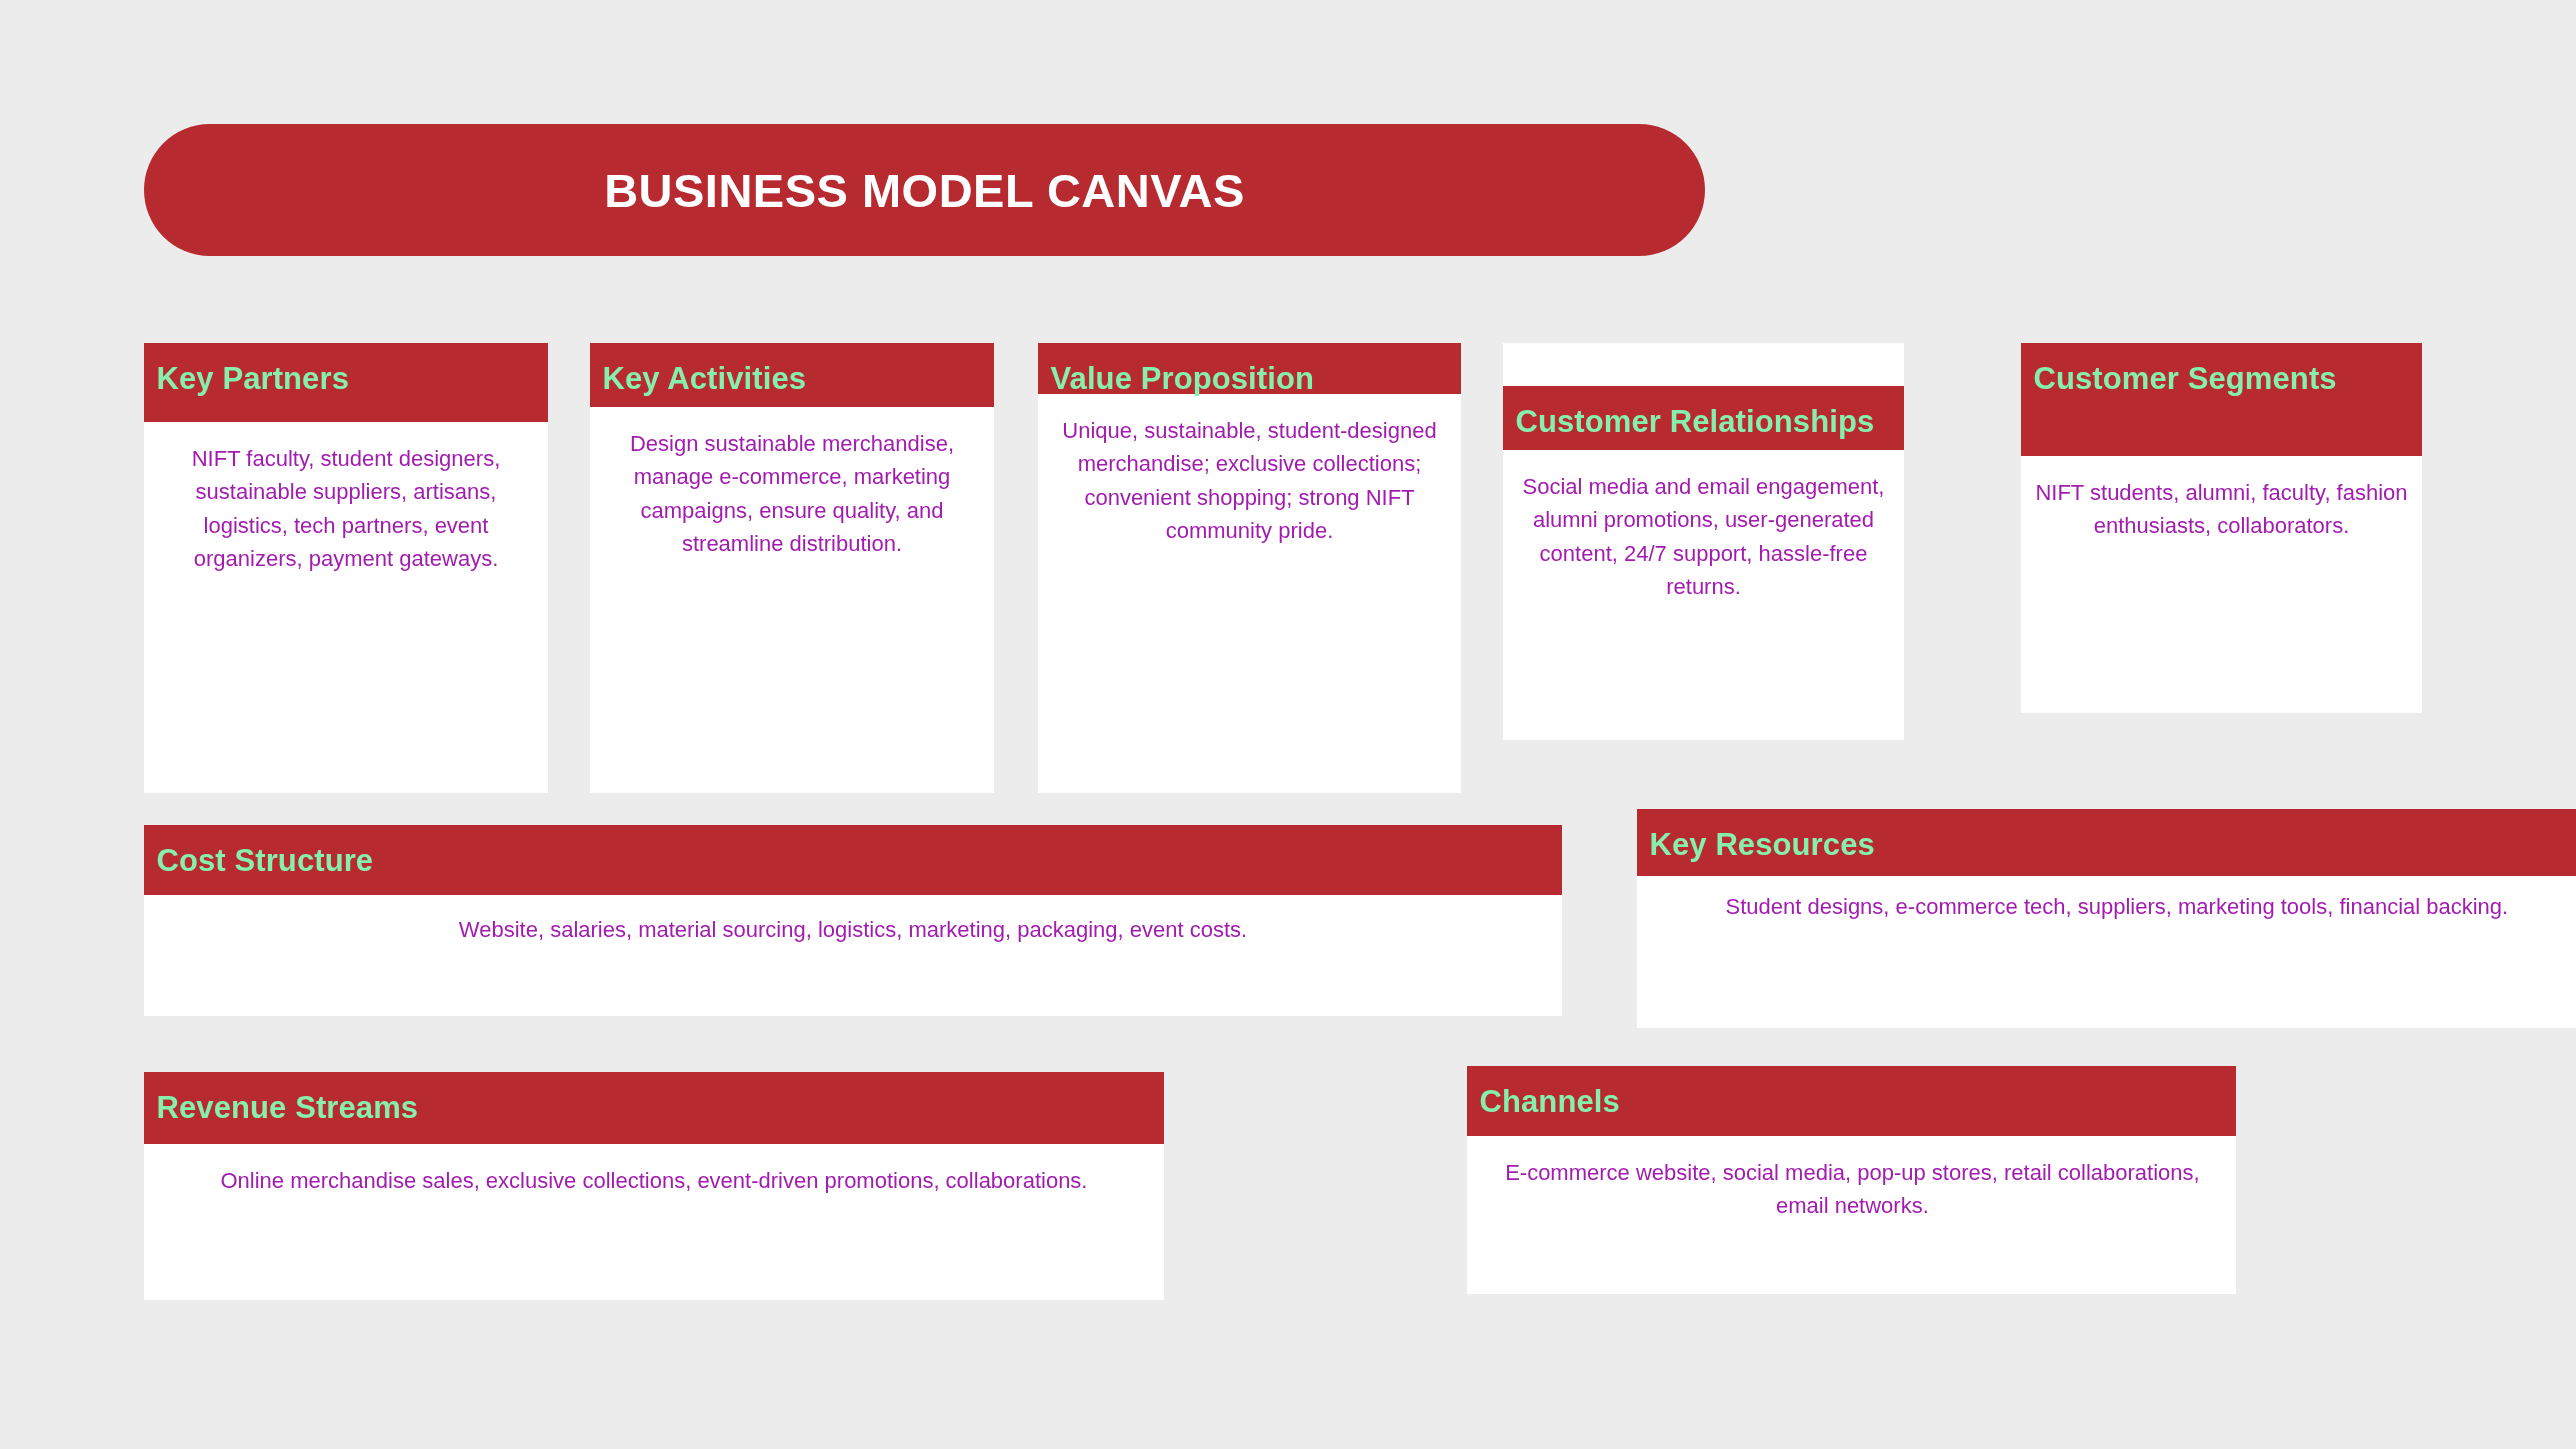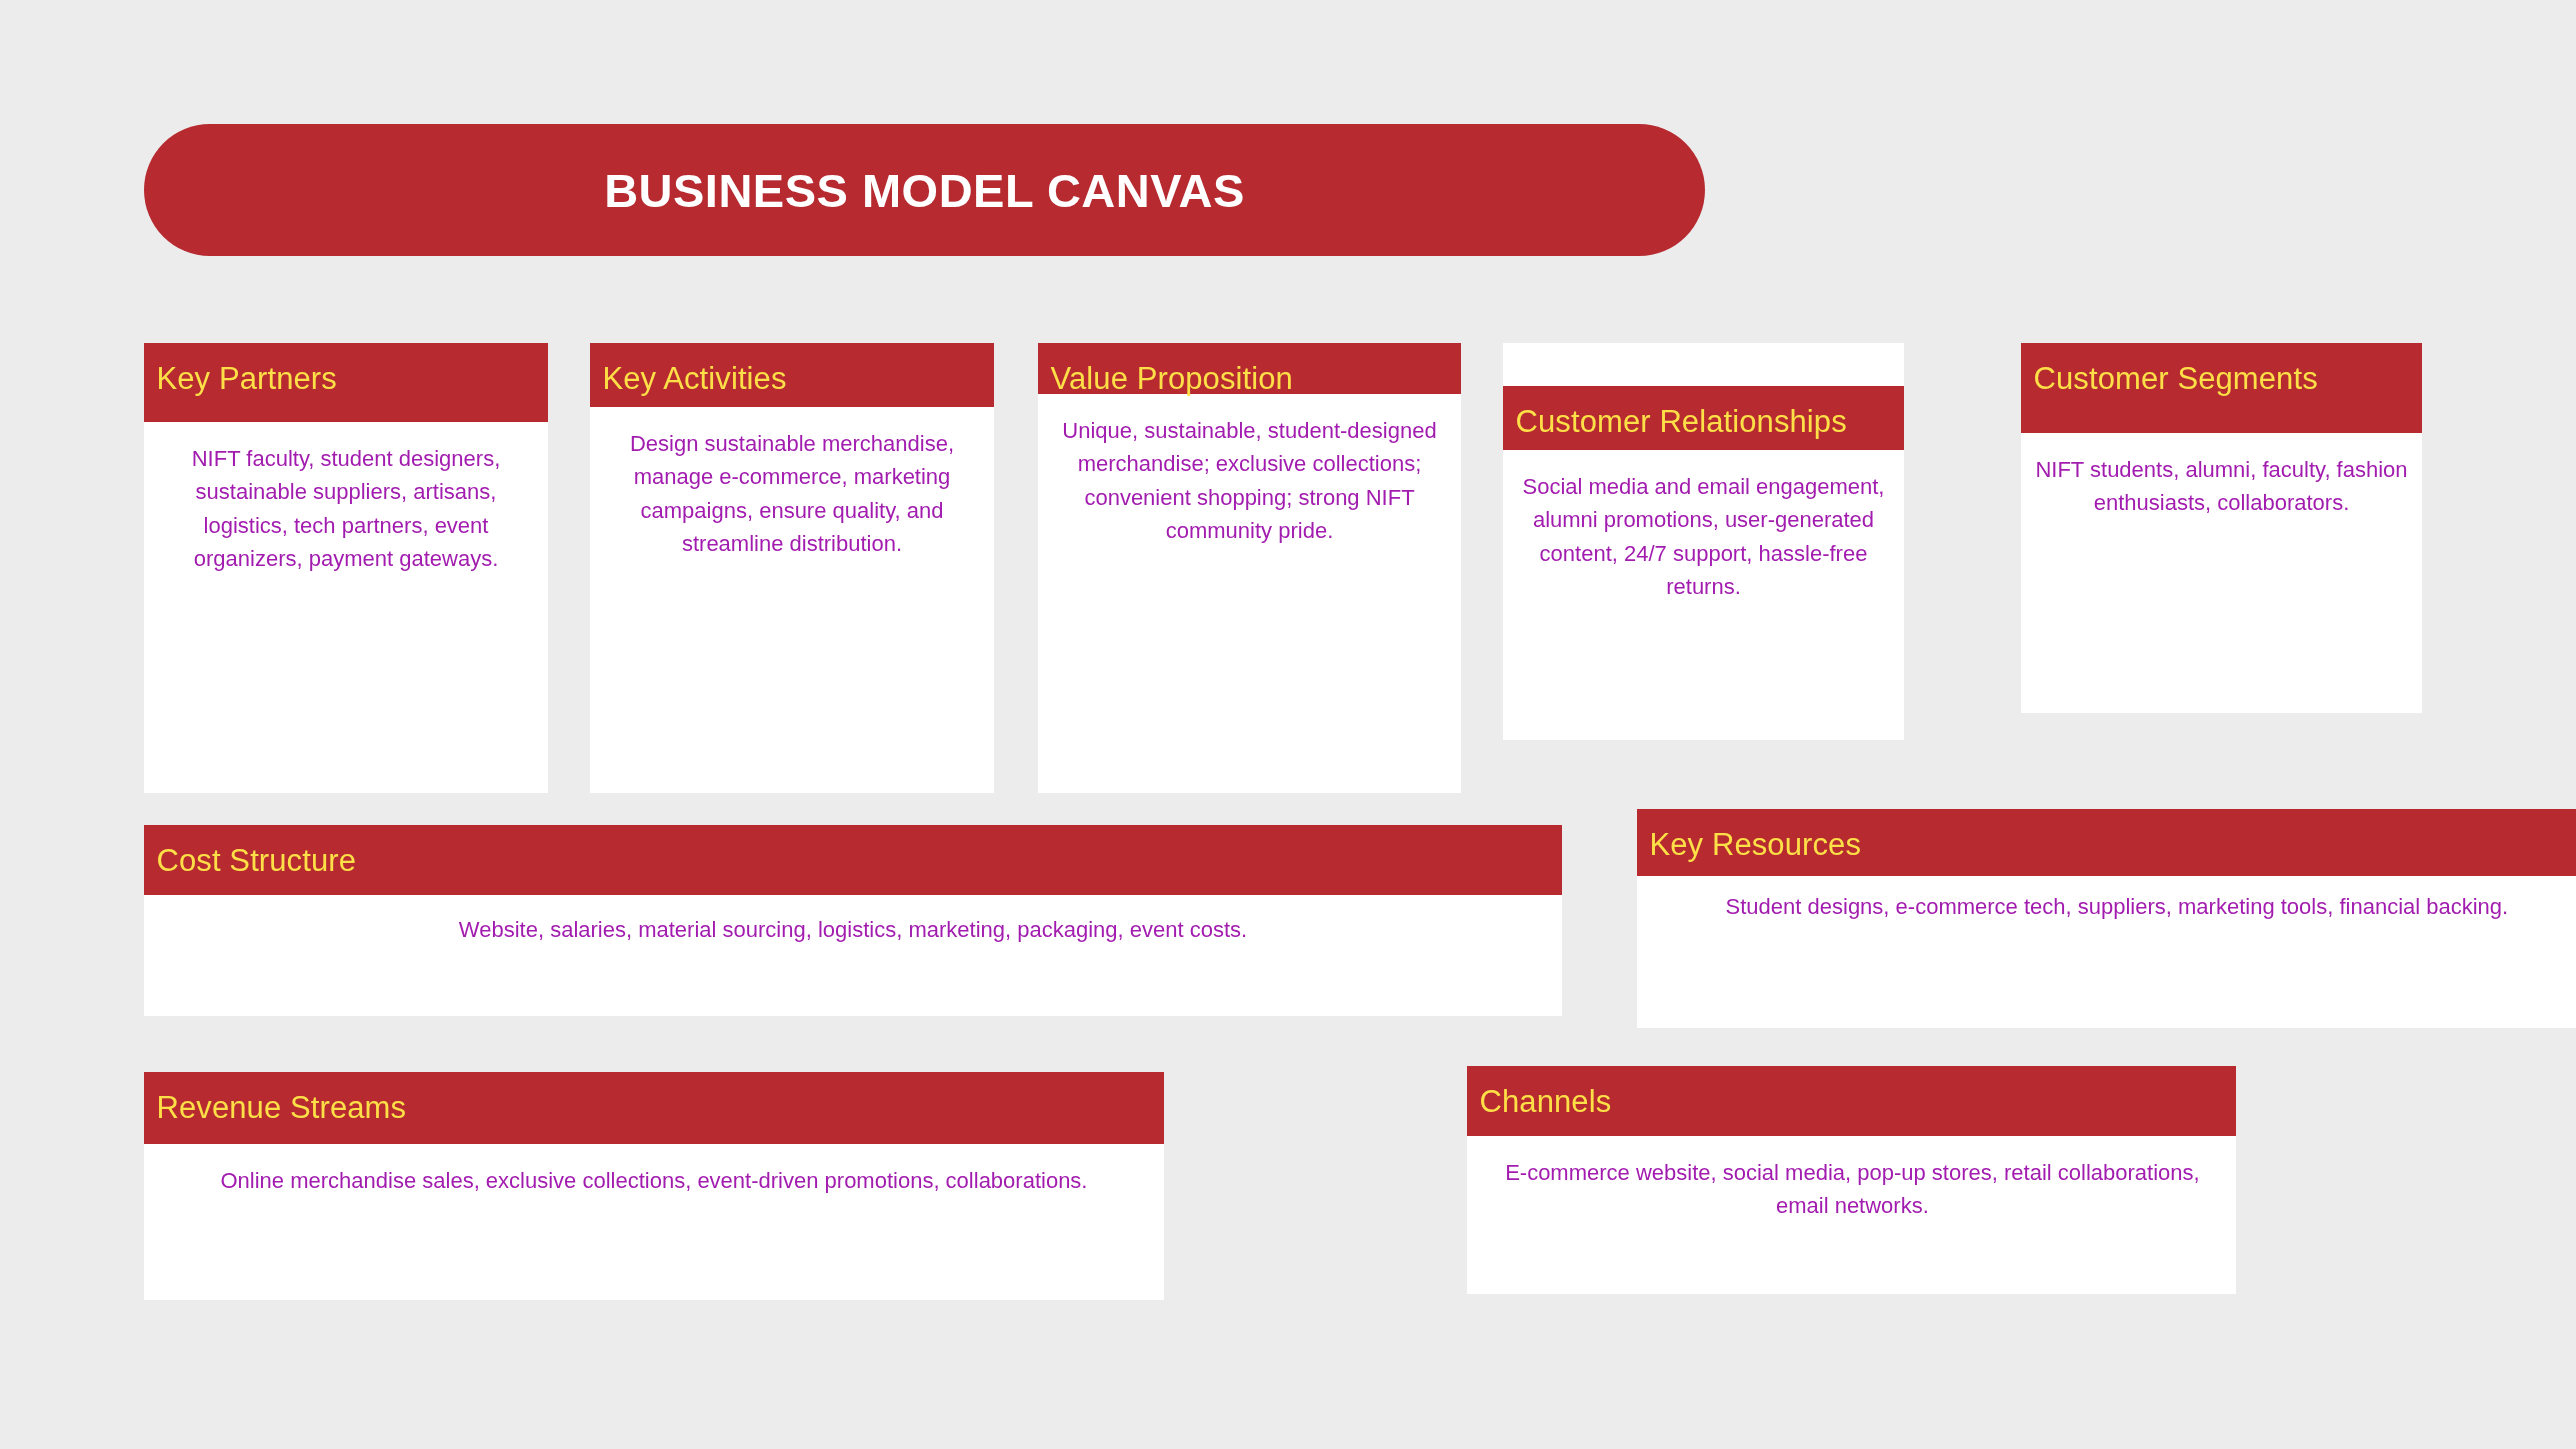--- a/index.html
+++ b/index.html
@@ -54,23 +54,23 @@
     box-sizing: border-box;
     overflow: hidden;
   }
   .block-header {
     background: #b62a30;
     box-sizing: border-box;
     display: block;
     padding: 18px 12.5px 0 12.5px;
   }
   .block-title {
-    color: #fde047;
+    color: #86efac;
     font-size: 31px;
-    font-weight: 400;
+    font-weight: 700;
     line-height: 1.15;
     letter-spacing: 0.1px;
     white-space: nowrap;
   }
   .block-body {
     box-sizing: border-box;
     padding: 19.7px 12.5px 12.5px 12.5px;
   }
   .block-text {
     color: #a21caf;
@@ -97,21 +97,21 @@
   .card-value-proposition .block-header { height: 51px; }
 
   .card-customer-relationships {
     left: 1503px; top: 343px; width: 401px; height: 397px;
   }
   .card-customer-relationships .block-header { height: 64px; margin-top: 43px; }
 
   .card-customer-segments {
     left: 2021px; top: 343px; width: 401px; height: 370px;
   }
-  .card-customer-segments .block-header { height: 90px; }
+  .card-customer-segments .block-header { height: 113px; }
 
   
   .card-cost-structure {
     left: 144px; top: 825px; width: 1418px; height: 191px;
   }
   .card-cost-structure .block-header { height: 70px; }
   .card-cost-structure .block-body { padding-top: 18px; }
 
   .card-key-resources {
     left: 1637px; top: 809px; width: 958px; height: 219px;

